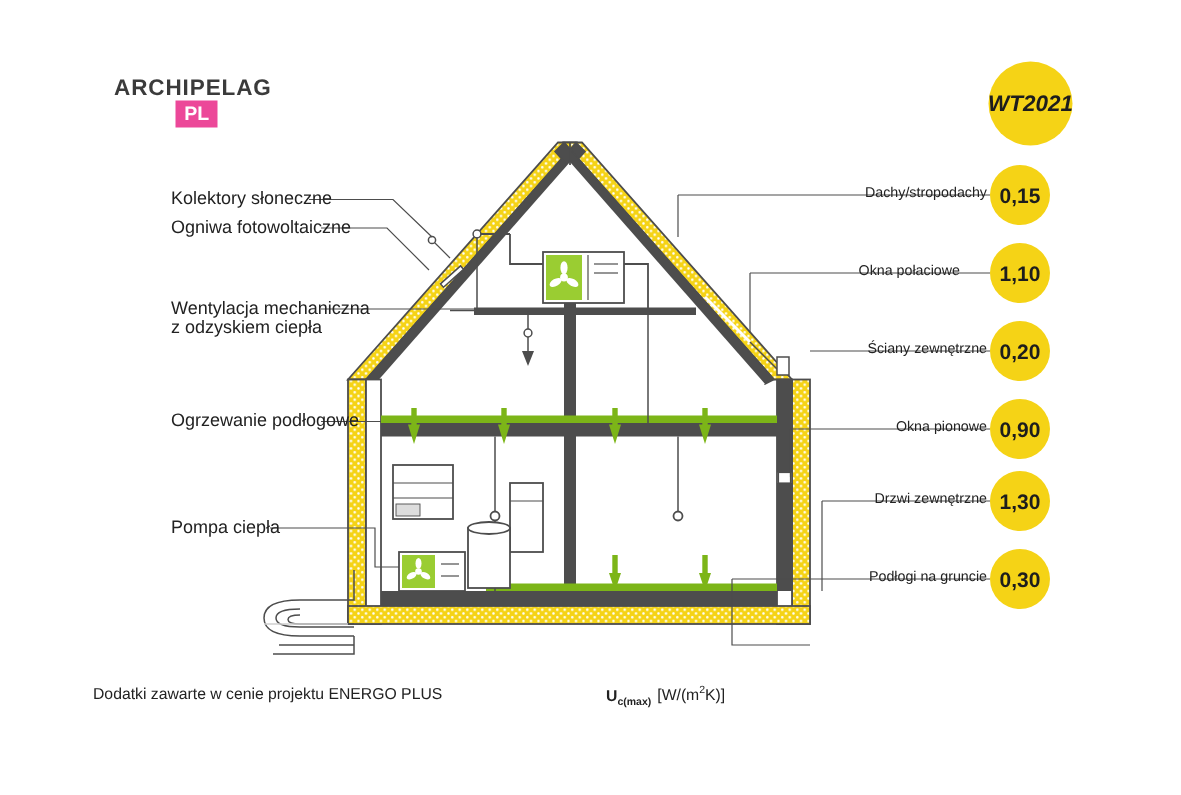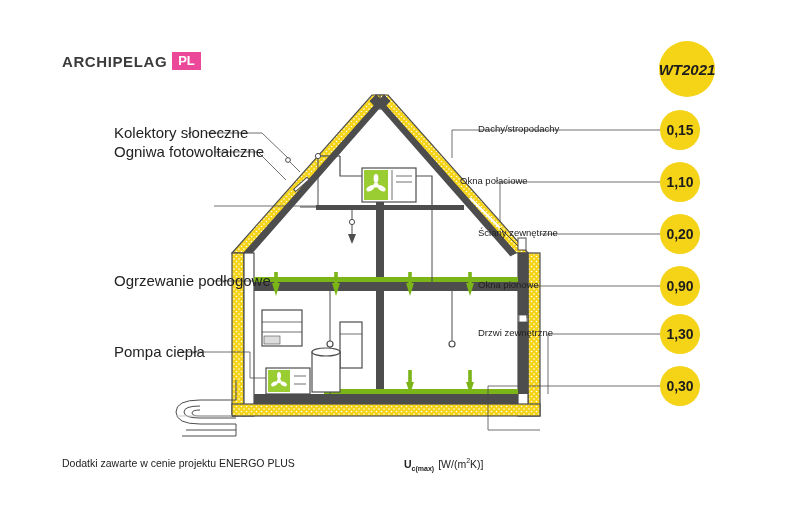--- a/index.html
+++ b/index.html
@@ -16,57 +16,58 @@
   }
   #stage {
     position: absolute;
     left: 0; top: 0;
     width: 787px;
     height: 530px;
   }
   
   #logo {
     position: absolute;
-    left: 62px;
+    left: 76px;
     top: 50px;
     display: flex;
     align-items: center;
     height: 22px;
+    flex-direction: column;
   }
   #logo .word {
     font-size: 15px;
     font-weight: bold;
     letter-spacing: 0.6px;
     color: #3b3b3b;
   }
   #logo .pl {
     margin-left: 5px;
     background: #ec4899;
     color: #ffffff;
     font-size: 13px;
     font-weight: bold;
     padding: 2px 6px 3px 6px;
     line-height: 1;
   }
   
   .lbl-left {
     position: absolute;
-    font-size: 15px;
+    font-size: 12px;
     color: #222222;
     line-height: 13px;
     text-align: left;
     white-space: pre-line;
   }
   
   .lbl-right {
     position: absolute;
     font-size: 9.5px;
     color: #222222;
     line-height: 12px;
-    text-align: left;
+    text-align: right;
     white-space: nowrap;
   }
   
   .badge {
     position: absolute;
     border-radius: 50%;
     background: #f5d316;
     display: flex;
     align-items: center;
     justify-content: center;
@@ -304,28 +305,31 @@
 
       <path d="M488,386 L560,386 L660,386"></path>
       <path d="M488,386 L488,430 L540,430"></path>
     </g>
 
     <line x1="62" y1="445" x2="62" y2="445" stroke="#cccccc" stroke-width="1"></line>
   </svg>
 
   <div class="lbl-left" style="left:114px; top:126px;">Kolektory słoneczne</div>
   <div class="lbl-left" style="left:114px; top:145px;">Ogniwa fotowoltaiczne</div>
+  <div class="lbl-left" style="left:114px; top:199px;">Wentylacja mechaniczna
+z odzyskiem ciepła</div>
   <div class="lbl-left" style="left:114px; top:274px;">Ogrzewanie podłogowe</div>
   <div class="lbl-left" style="left:114px; top:345px;">Pompa ciepła</div>
 
   <div class="lbl-right" style="left:478px; top:123px; width:180px;">Dachy/stropodachy</div>
   <div class="lbl-right" style="left:460px; top:175px; width:180px;">Okna połaciowe</div>
   <div class="lbl-right" style="left:478px; top:227px; width:180px;">Ściany zewnętrzne</div>
   <div class="lbl-right" style="left:478px; top:279px; width:180px;">Okna pionowe</div>
   <div class="lbl-right" style="left:478px; top:327px; width:180px;">Drzwi zewnętrzne</div>
+  <div class="lbl-right" style="left:478px; top:379px; width:180px;">Podłogi na gruncie</div>
 
   <div class="badge wt" style="left:659px; top:41px;">
     <span>WT</span>
     <span>2021</span>
   </div>
 
   <div class="badge value" style="left:660px; top:110px;">0,15</div>
   <div class="badge value" style="left:660px; top:162px;">1,10</div>
   <div class="badge value" style="left:660px; top:214px;">0,20</div>
   <div class="badge value" style="left:660px; top:266px;">0,90</div>

